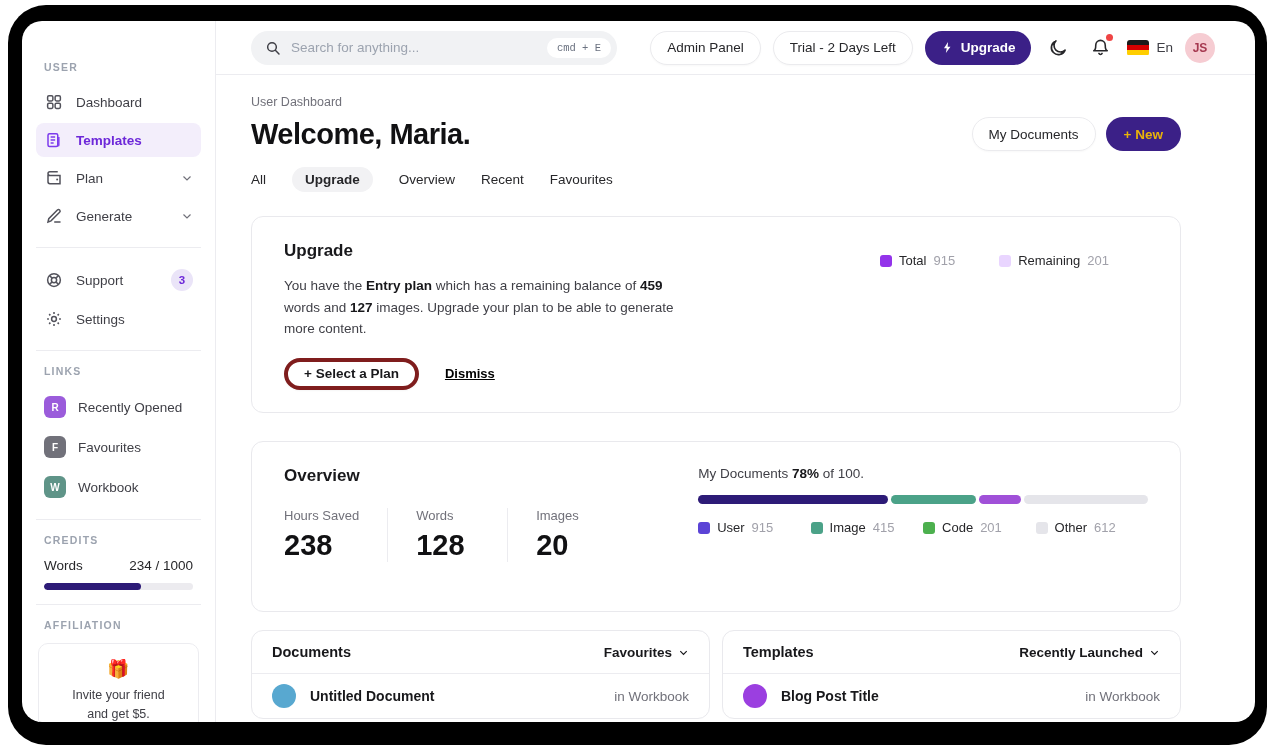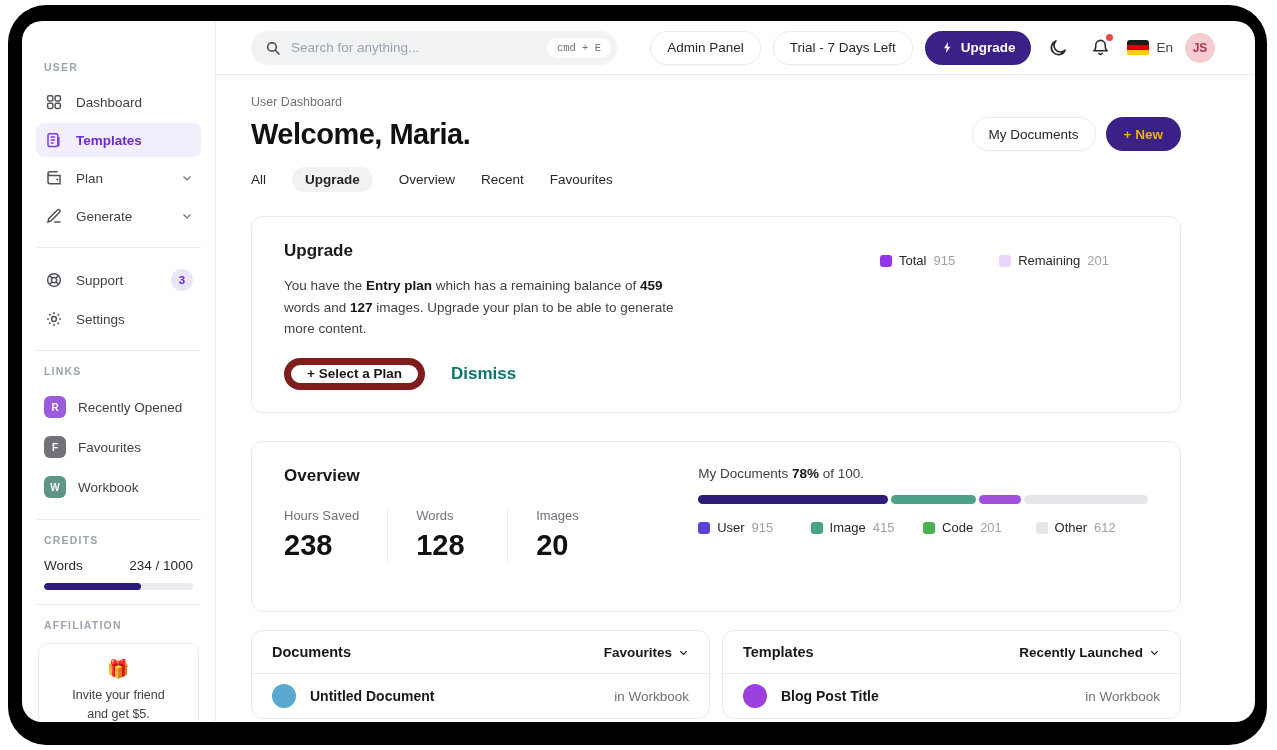--- a/index.html
+++ b/index.html
@@ -51,22 +51,22 @@
   .tabs { display:flex; align-items:center; gap:26px; margin-top:16px; }
   .tab { font-size:13.5px; color:#27272a; font-weight:500; padding:5px 0; cursor:pointer; }
   .tab.active { background:#f2f2f4; border-radius:14px; padding:5px 13px; font-weight:700; }
 
   .card { border:1px solid #e9e9ed; border-radius:12px; background:#fff; }
   .upgrade-card { margin-top:24px; padding:24px 32px; display:flex; height:197px; }
   .card-title { font-size:17px; font-weight:700; color:#18181b; }
   .upgrade-text { width:405px; font-size:13.5px; color:#3f3f46; line-height:1.6; margin-top:14px; }
   .upgrade-text b { color:#18181b; }
   .upgrade-actions { display:flex; align-items:center; gap:26px; margin-top:18px; }
-  .select-plan-btn { height:32px; display:flex; align-items:center; padding:0 16px; background:#fff; border:7px solid #7f1d1d; border-radius:16px; font-size:13.5px; font-weight:600; color:#18181b; cursor:pointer; box-shadow:0 1px 2px rgba(0,0,0,.04); }
-  .dismiss-btn { font-size:17px; font-weight:600; color:#0f766e; background:none; border:none; cursor:pointer; }
+  .select-plan-btn { height:32px; display:flex; align-items:center; padding:0 16px; background:#fff; border:4px solid #7f1d1d; border-radius:16px; font-size:13.5px; font-weight:600; color:#18181b; cursor:pointer; box-shadow:0 1px 2px rgba(0,0,0,.04); }
+  .dismiss-btn { font-size:13px; font-weight:600; color:#000000; background:none; border:none; cursor:pointer;text-decoration:underline; }
 
   .gauge-wrap { margin-left:auto; margin-right:38px; width:230px; text-align:center; }
   .gauge { position:relative; width:220px; height:120px; margin:0 auto; }
   .gauge-amount { position:absolute; left:0; right:0; top:58px; font-size:26px; font-weight:800; color:#111113; }
   .gauge-caption { position:absolute; left:0; right:0; top:92px; font-size:13.5px; color:#52525b; }
   .gauge-legend { display:flex; gap:44px; margin-top:12px; }
   .leg-item { display:flex; align-items:center; gap:7px; font-size:13px; }
   .leg-swatch { width:12px; height:12px; border-radius:3px; }
   .leg-label { color:#27272a; }
   .leg-value { color:#a1a1aa; }
@@ -244,21 +244,21 @@
                 <circle cx="10.5" cy="10.5" r="6.5"></circle>
                 <line x1="15.5" y1="15.5" x2="21" y2="21" stroke-linecap="round"></line>
               </svg>
         </span>
         <input type="text" placeholder="Search for anything..." style="">
         <span class="shortcut">cmd + E</span>
       </div>
 
       <div class="top-right">
         <button class="pill-btn">Admin Panel</button>
-        <button class="pill-btn">Trial - 7 Days Left</button>
+        <button class="pill-btn">Trial - 2 Days Left</button>
         <button class="upgrade-btn">
           <span>
             <svg width="13" height="13" viewBox="0 0 24 24" fill="#fff">
                   <path d="M13 2 5.5 13.5h5L9 22l8.5-11.5h-5.2L13 2z"></path>
                 </svg>
           </span>
           <span>Upgrade</span>
         </button>
         <button class="icon-btn">
           <span>

